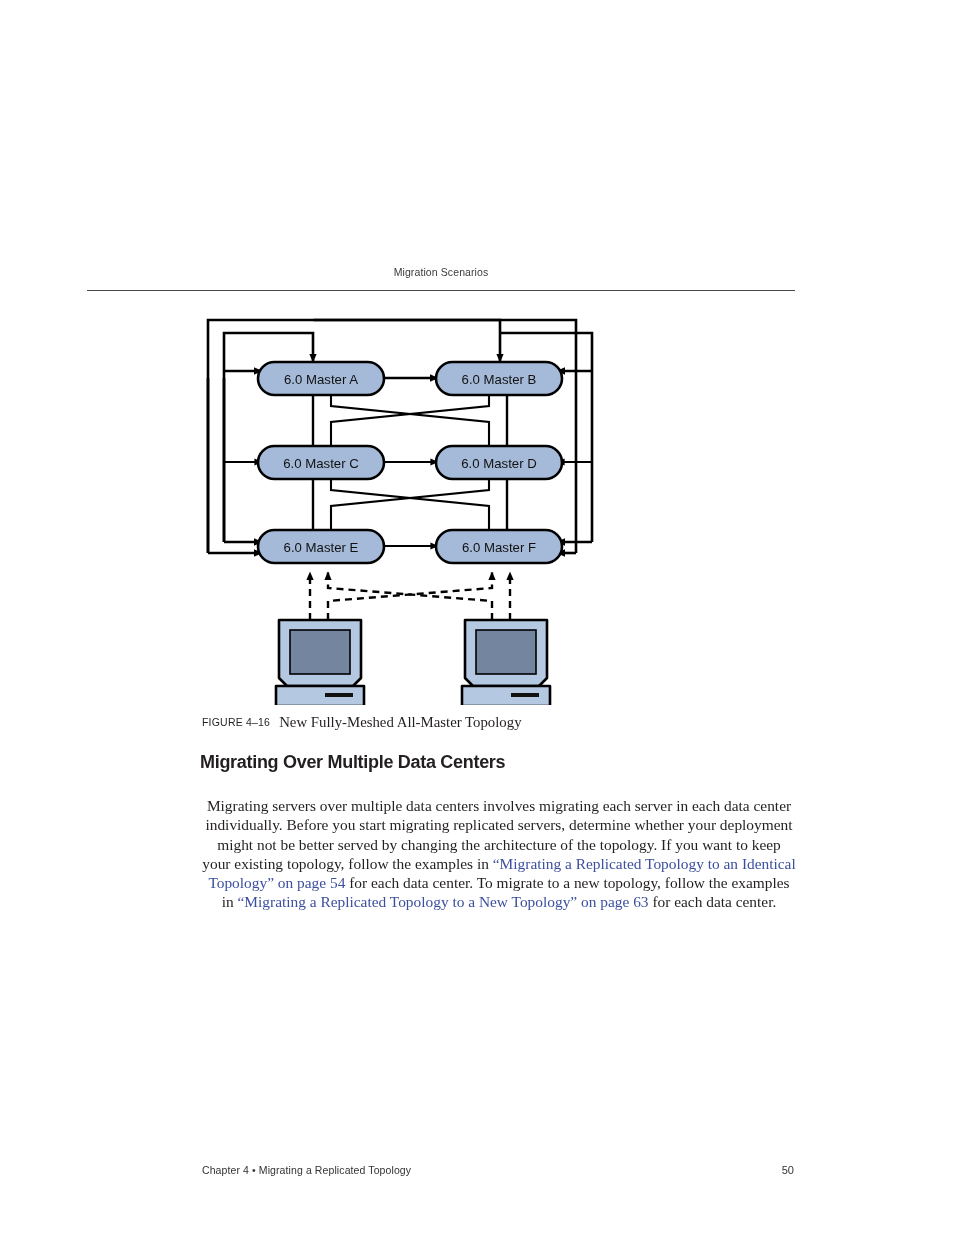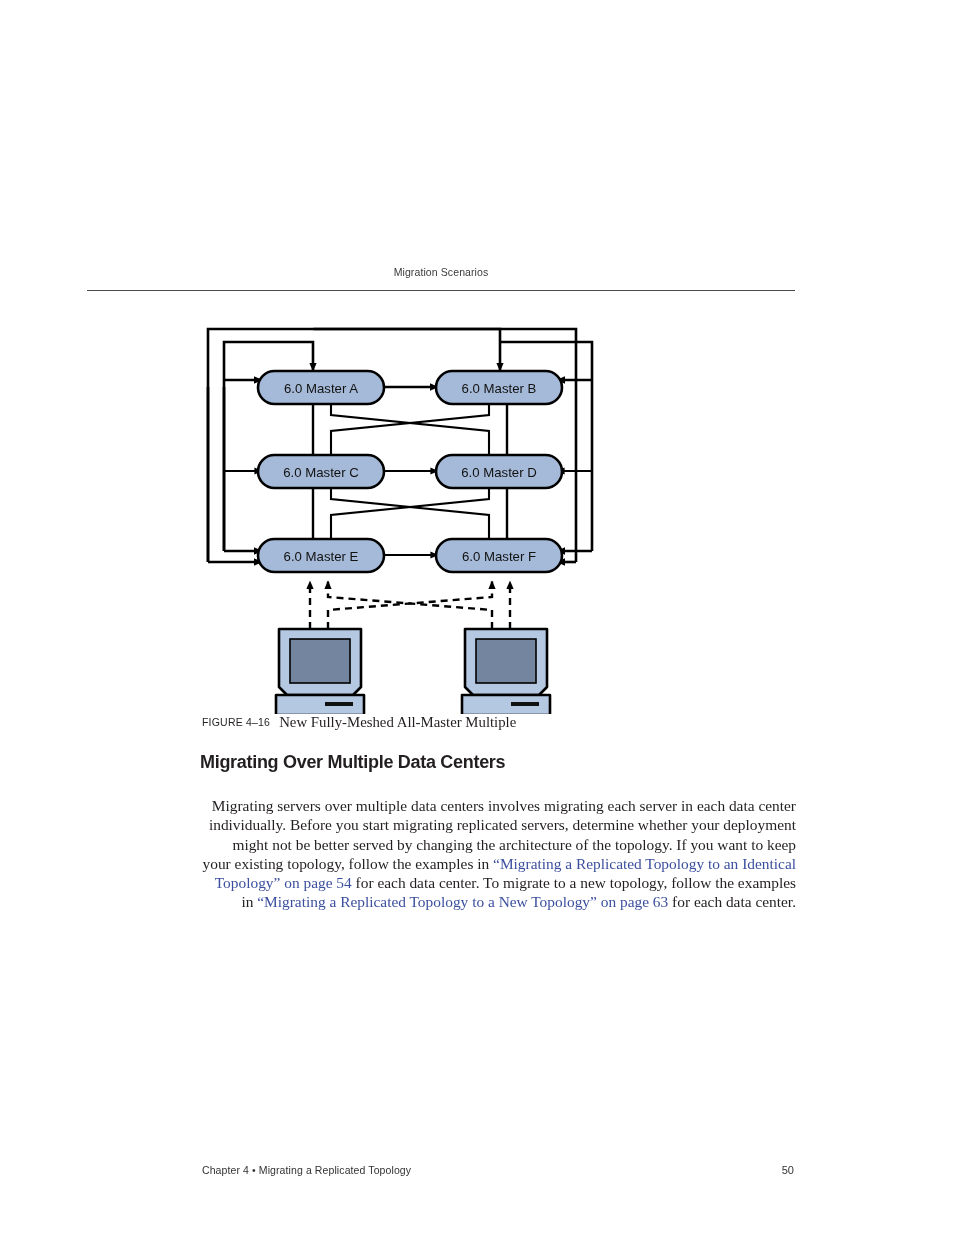--- a/index.html
+++ b/index.html
@@ -39,21 +39,21 @@
     top: 290px;
     width: 708px;
     height: 1px;
     background: #4a4a4a;
   }
 
   
   .figure-wrap {
     position: absolute;
     left: 200px;
-    top: 319px;
+    top: 310px;
     width: 420px;
     height: 395px;
   }
   .figure-wrap svg { display: block; }
 
   
   .caption {
     position: absolute;
     left: 202px;
     top: 713px;
@@ -89,21 +89,21 @@
   }
 
   
   .body-copy {
     position: absolute;
     left: 202px;
     top: 781px;
     width: 594px;
     font-size: 15.4px;
     line-height: 19.1px;
-    text-align: right;
+    text-align: center;
     color: #231f20;
   }
   .body-copy a,
   .body-copy .xref {
     color: #3b4f9e;
     text-decoration: none;
   }
 
   
   .footer-left {
@@ -292,21 +292,21 @@
       <g>
         <path d="M265,310 h82 v58 l-8,8 h-66 l-8,-8 z" fill="#b5c8e2" stroke="#000" stroke-width="2.6" stroke-linejoin="round"></path>
         <rect x="276" y="320" width="60" height="44" fill="#74869f" stroke="#000" stroke-width="1.6"></rect>
         <path d="M262,376 h88 v20 h-88 z" fill="#b5c8e2" stroke="#000" stroke-width="2.6" stroke-linejoin="round"></path>
         <rect x="311" y="383" width="28" height="4" fill="#111"></rect>
       </g>
     </svg>
   </div>
 
   <div class="caption">
-    <span class="fig-label">FIGURE 4–16</span><span class="fig-title">New Fully-Meshed All-Master Multiple</span>
+    <span class="fig-label">FIGURE 4–16</span><span class="fig-title">New Fully-Meshed All-Master Topology</span>
   </div>
 
   <h1 class="section-heading">Migrating Over Multiple Data Centers</h1>
 
   <p class="body-copy"><span>Migrating servers over multiple data centers involves migrating each server in each data center individually. Before you start migrating replicated servers, determine whether your deployment might not be better served by changing the architecture of the topology. If you want to keep your existing topology, follow the examples in </span><a class="xref" href="#">“Migrating a Replicated Topology to an Identical Topology” on page 54</a><span> for each data center. To migrate to a new topology, follow the examples in </span><a class="xref" href="#">“Migrating a Replicated Topology to a New Topology” on page 63</a><span> for each data center.</span></p>
 
   <div class="footer-left"><span>Chapter 4</span><span class="dot">•</span><span>Migrating a Replicated Topology</span></div>
   <div class="footer-page">50</div>
 
 </div>

